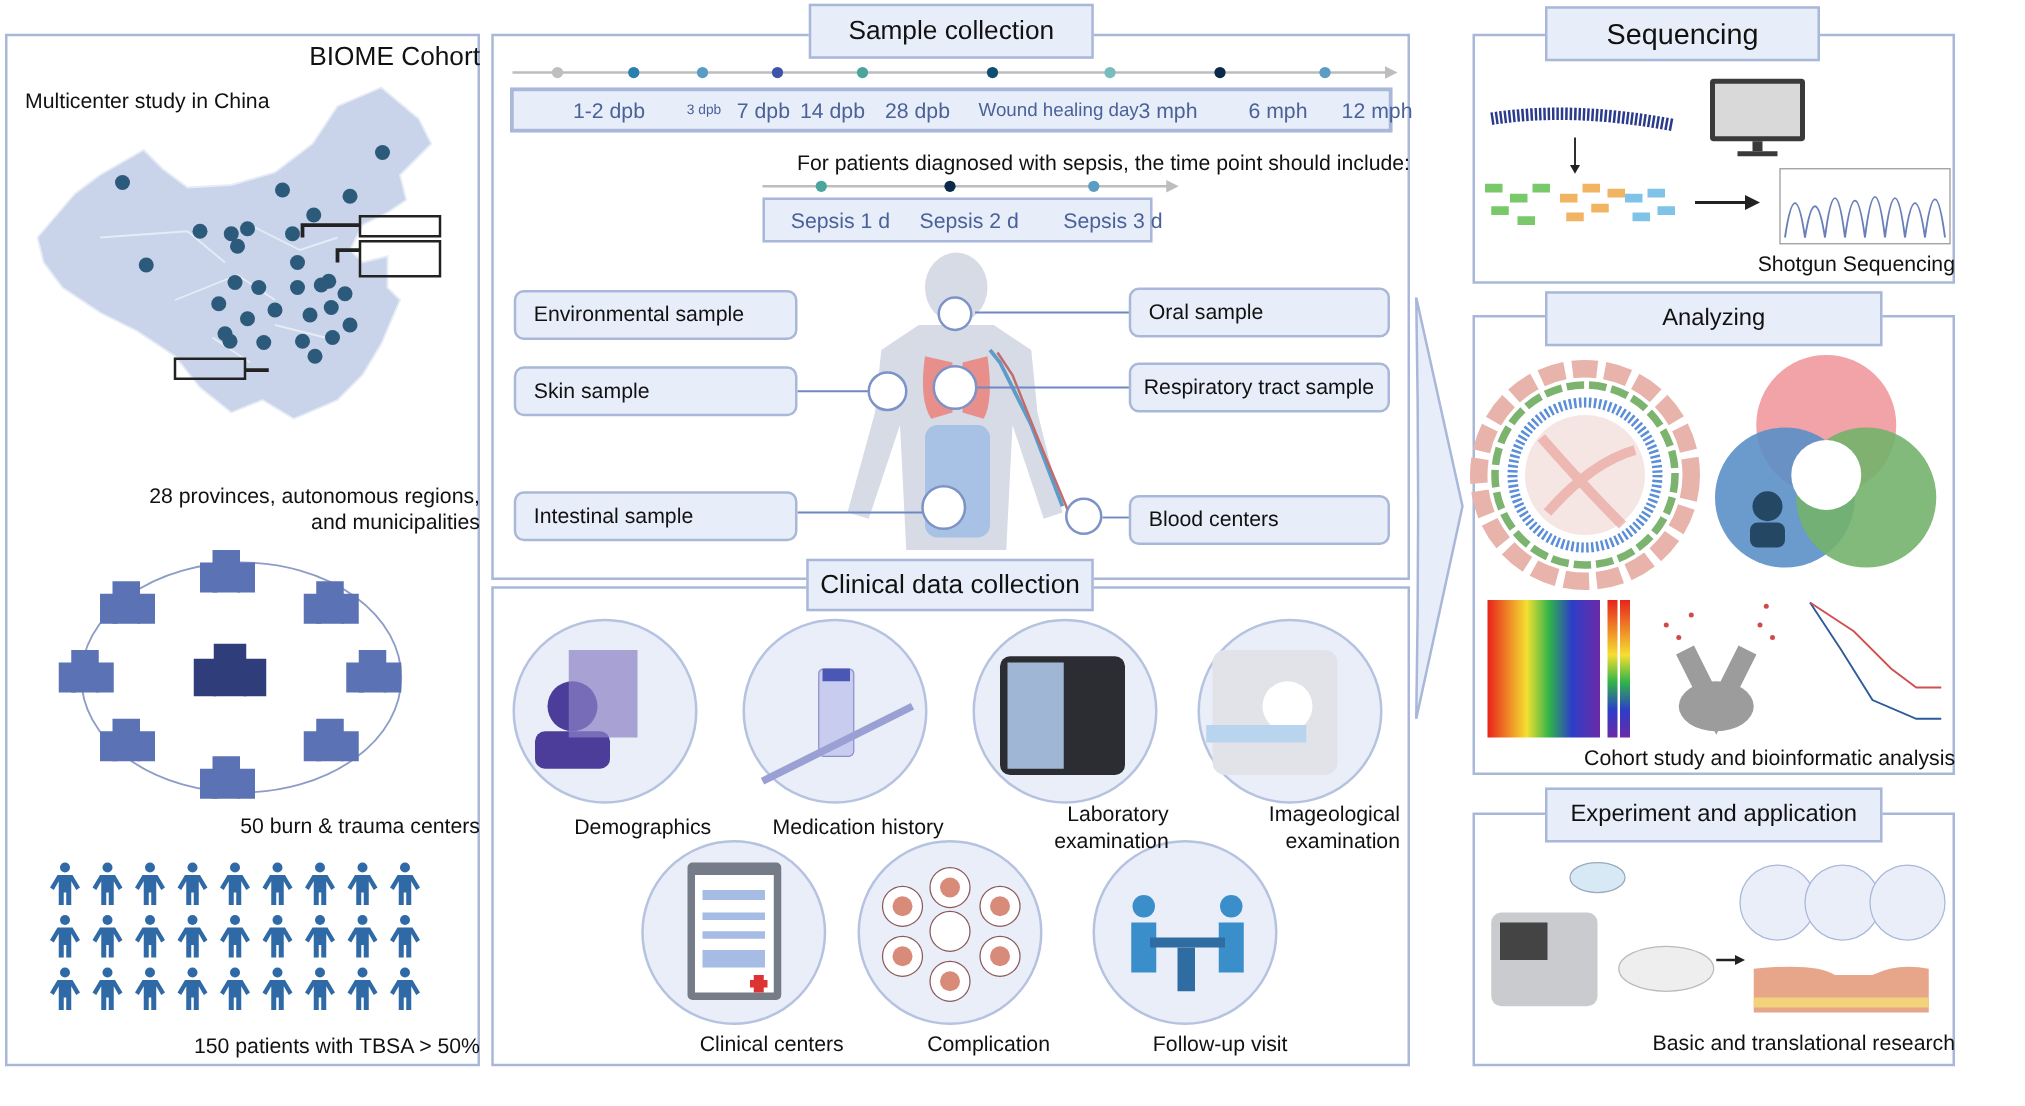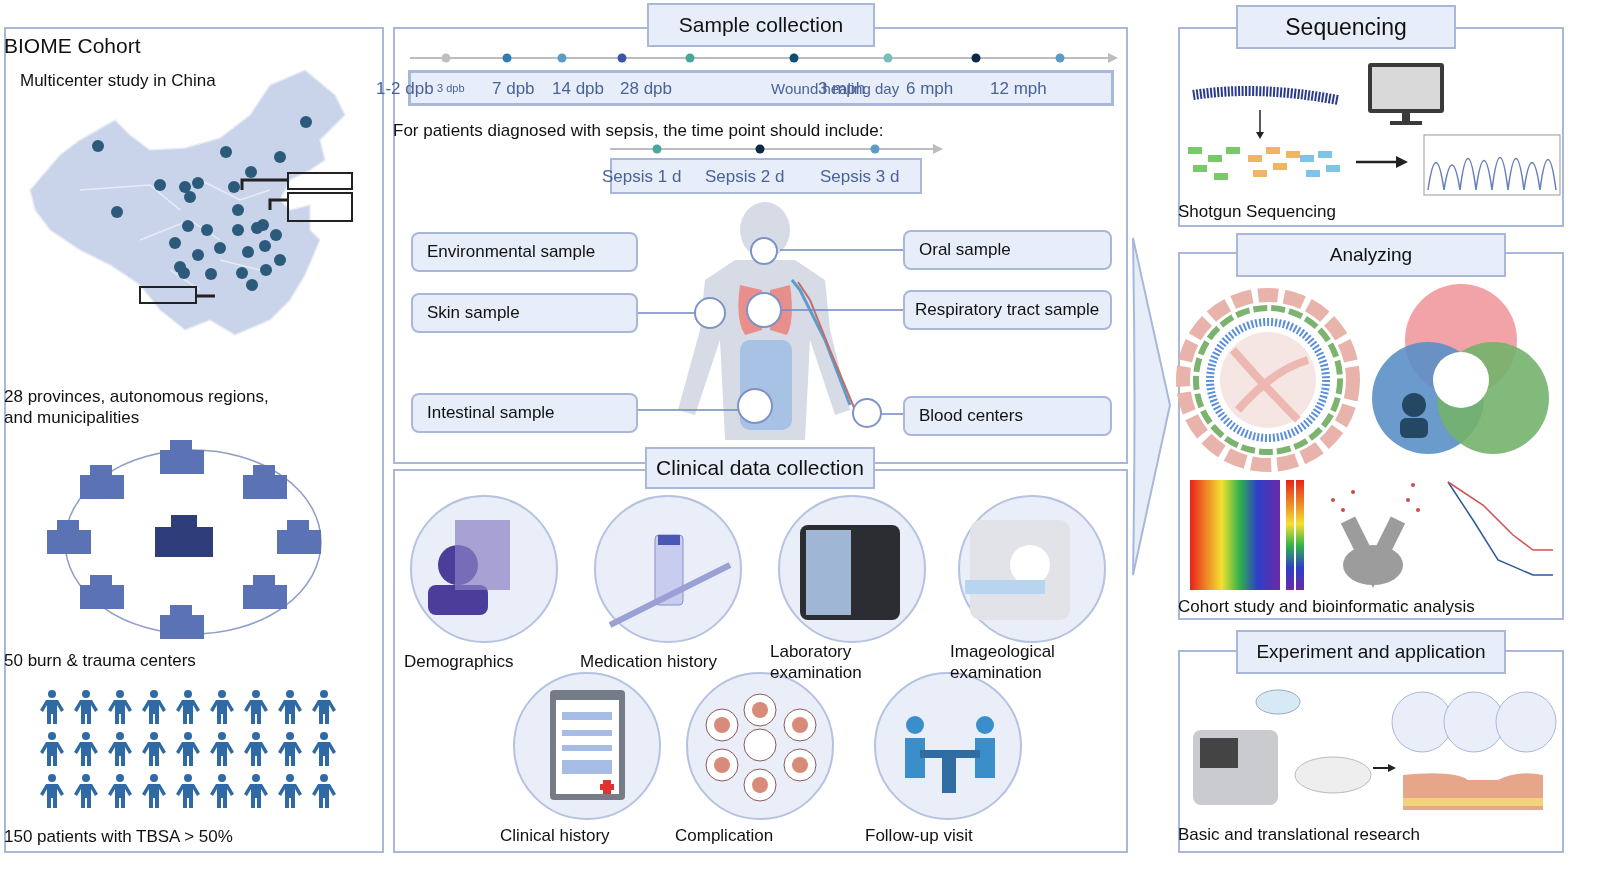--- a/index.html
+++ b/index.html
@@ -1,20 +1,20 @@
 <!DOCTYPE html>
 <html><head>
 <meta charset="utf-8">
 <style>
   *{box-sizing:border-box;margin:0;padding:0}
   html,body{width:1620px;height:885px;background:#fff;overflow:hidden}
   body{font-family:"Liberation Sans",sans-serif;color:#111;position:relative}
   .panel{position:absolute;border:2px solid #a9b8d9;background:#fff}
   .title-box{position:absolute;background:#e8eef9;border:2px solid #a9b8d9;text-align:center;font-size:21px;color:#111;display:flex;align-items:center;justify-content:center}
-  .lbl{position:absolute;text-align:left;font-size:17px;color:#111;line-height:21px}
+  .lbl{position:absolute;text-align:right;font-size:17px;color:#111;line-height:21px}
   .sample-box{position:absolute;background:#e8eef9;border:2px solid #a9b8d9;border-radius:8px;font-size:17px;display:flex;align-items:center;padding-left:14px;color:#111}
   .circle{position:absolute;border-radius:50%;background:#e9eef9;border:2px solid #b5c2e0}
   svg{position:absolute;overflow:visible}
 </style>
 </head>
 <body>
 
 <div class="panel" style="left:4px;top:27px;width:380px;height:826px"></div>
 <div class="lbl" style="left:4px;top:35px;width:380px;font-size:21px">BIOME Cohort</div>
 <div class="lbl" style="left:20px;top:70px;text-align:left;font-size:17px">Multicenter study in China</div>
@@ -366,21 +366,21 @@
   <rect x="920" y="750" width="60" height="8" fill="#2e6ca2"></rect>
     <rect x="942" y="758" width="14" height="35" fill="#2e6ca2"></rect>
 </svg>
 
 <div class="lbl" style="left:404px;top:651px;width:165px">Demographics</div>
 <div class="lbl" style="left:580px;top:651px;width:175px">Medication history</div>
 <div class="lbl" style="left:770px;top:641px;width:165px">Laboratory</div>
 <div class="lbl" style="left:770px;top:662px;width:165px">examination</div>
 <div class="lbl" style="left:950px;top:641px;width:170px">Imageological</div>
 <div class="lbl" style="left:950px;top:662px;width:170px">examination</div>
-<div class="lbl" style="left:500px;top:825px;width:175px">Clinical history</div>
+<div class="lbl" style="left:500px;top:825px;width:175px">Clinical centers</div>
 <div class="lbl" style="left:675px;top:825px;width:165px">Complication</div>
 <div class="lbl" style="left:865px;top:825px;width:165px">Follow-up visit</div>
 
 <svg style="left:1130px;top:235px" width="45" height="345" viewBox="0 0 45 345">
   <path d="M3,3 L40,170 L3,340 Q6,170 3,3 Z" fill="#e8eef9" stroke="#a9b8d9" stroke-width="2"></path>
 </svg>
 
 <div class="panel" style="left:1178px;top:27px;width:386px;height:200px"></div>
 <div class="title-box" style="left:1236px;top:5px;width:220px;height:44px;font-size:23px">Sequencing</div>
 <svg style="left:1178px;top:55px" width="386" height="145" viewBox="0 0 386 145">

